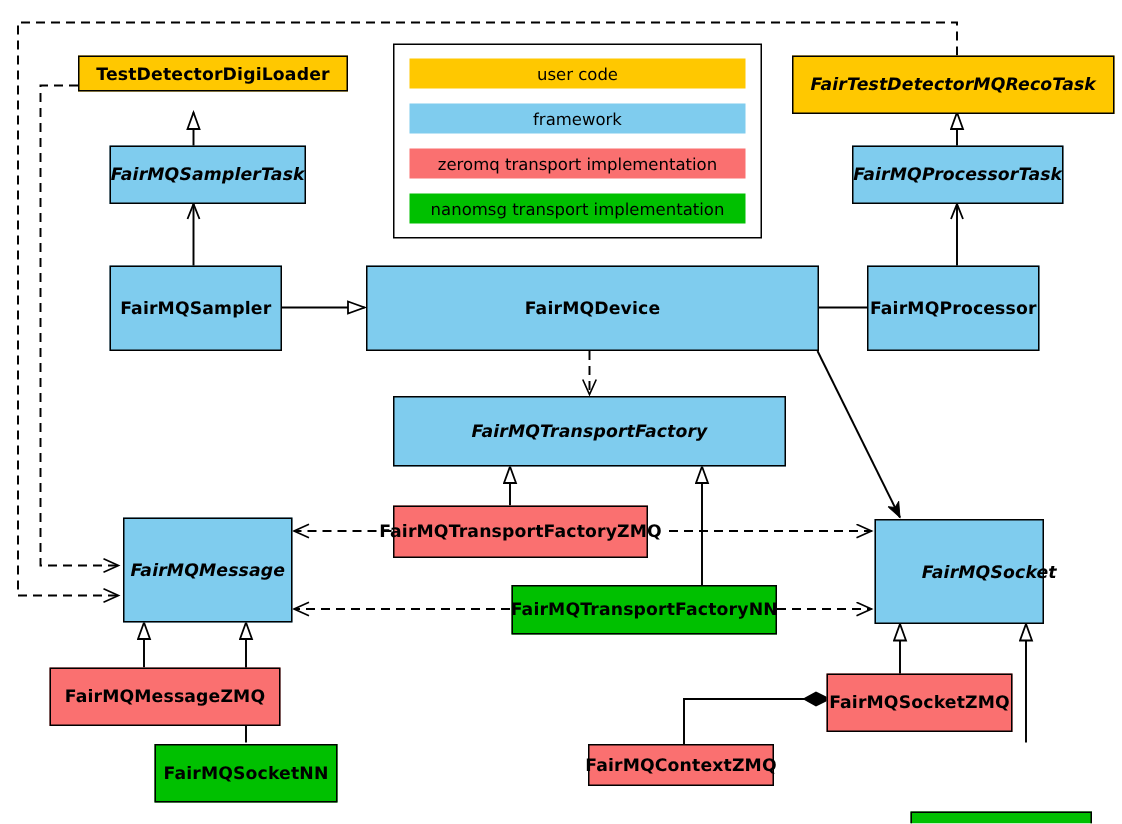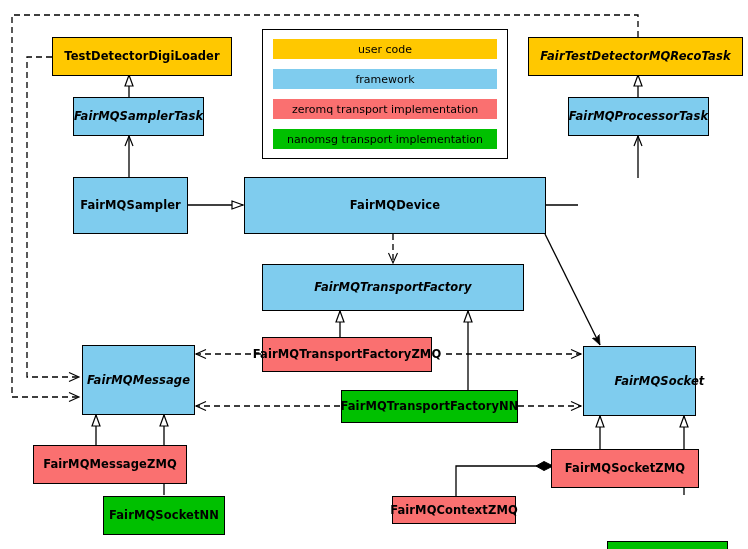--- a/index.html
+++ b/index.html
@@ -85,21 +85,21 @@
       <line x1="164" y1="495" x2="164" y2="415" marker-end="url(#hollowTri)"></line>
 
       <line x1="600" y1="450" x2="600" y2="416" marker-end="url(#hollowTri)"></line>
 
       <line x1="684" y1="495" x2="684" y2="416" marker-end="url(#hollowTri)"></line>
 
       <path d="M456,524 L456,466 L553,466" marker-end="url(#filledDiamond)"></path>
     </g>
   </svg>
 
-  <div class="node user" style="left:52px;top:37px;width:180px;height:39px;">
+  <div class="node user" style="left:52px;top:37px;width:180px;height:24px;">
     <span>TestDetectorDigiLoader</span>
   </div>
 
   <div class="node framework abstract" style="left:73px;top:97px;width:131px;height:39px;">
     <span>FairMQSamplerTask</span>
   </div>
 
   <div class="node user" style="left:528px;top:37px;width:215px;height:39px;font-style:italic;">
     <span>FairTestDetectorMQRecoTask</span>
   </div>
@@ -109,20 +109,23 @@
   </div>
 
   <div class="node framework" style="left:73px;top:177px;width:115px;height:57px;">
     <span>FairMQSampler</span>
   </div>
 
   <div class="node framework" style="left:244px;top:177px;width:302px;height:57px;">
     <span>FairMQDevice</span>
   </div>
 
+  <div class="node framework" style="left:578px;top:177px;width:115px;height:57px;">
+    <span>FairMQProcessor</span>
+  </div>
 
   <div class="node framework abstract" style="left:262px;top:264px;width:262px;height:47px;">
     <span>FairMQTransportFactory</span>
   </div>
 
   <div class="node zeromq" style="left:262px;top:337px;width:170px;height:35px;">
     <span>FairMQTransportFactoryZMQ</span>
   </div>
 
   <div class="node nanomsg" style="left:341px;top:390px;width:177px;height:33px;">
@@ -138,21 +141,21 @@
   </div>
 
   <div class="node zeromq" style="left:33px;top:445px;width:154px;height:39px;">
     <span>FairMQMessageZMQ</span>
   </div>
 
   <div class="node nanomsg" style="left:103px;top:496px;width:122px;height:39px;">
     <span>FairMQSocketNN</span>
   </div>
 
-  <div class="node zeromq" style="left:551px;top:449px;width:148px;height:39px;">
+  <div class="node zeromq" style="left:551px;top:449px;width:124px;height:39px;">
     <span>FairMQSocketZMQ</span>
   </div>
 
   <div class="node nanomsg" style="left:607px;top:496px;width:121px;height:39px;margin-top:45px;">
     <span>FairMQSocketNN</span>
   </div>
 
   <div class="node zeromq" style="left:392px;top:496px;width:124px;height:28px;">
     <span>FairMQContextZMQ</span>
   </div>

